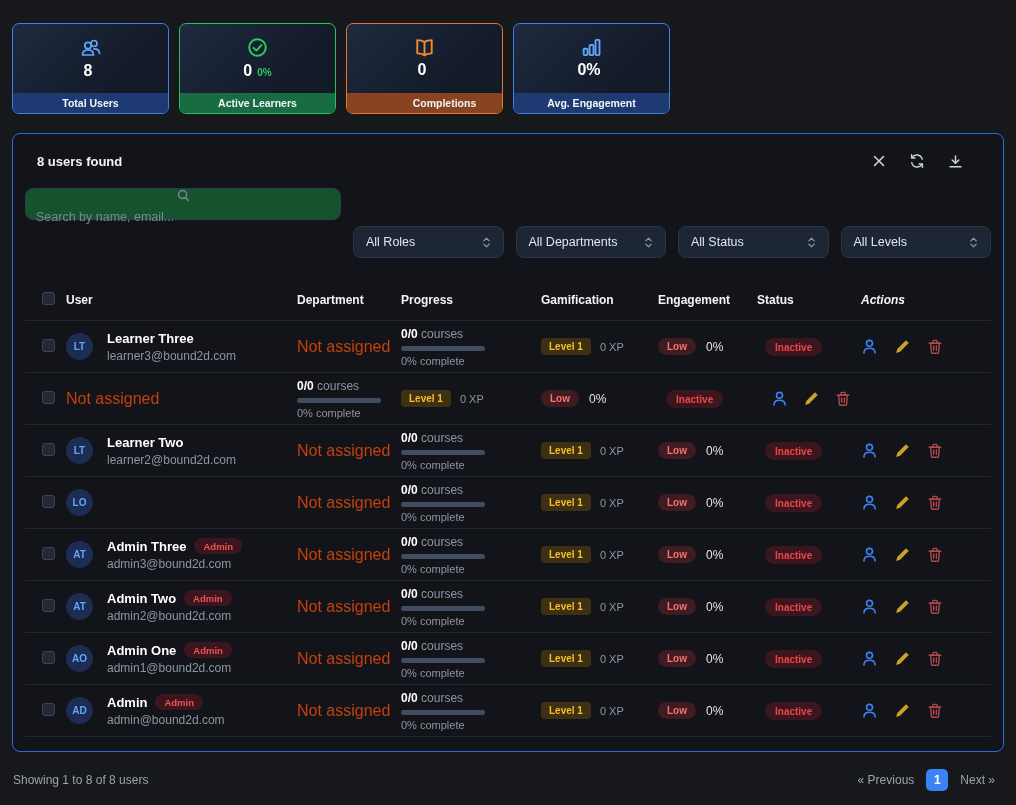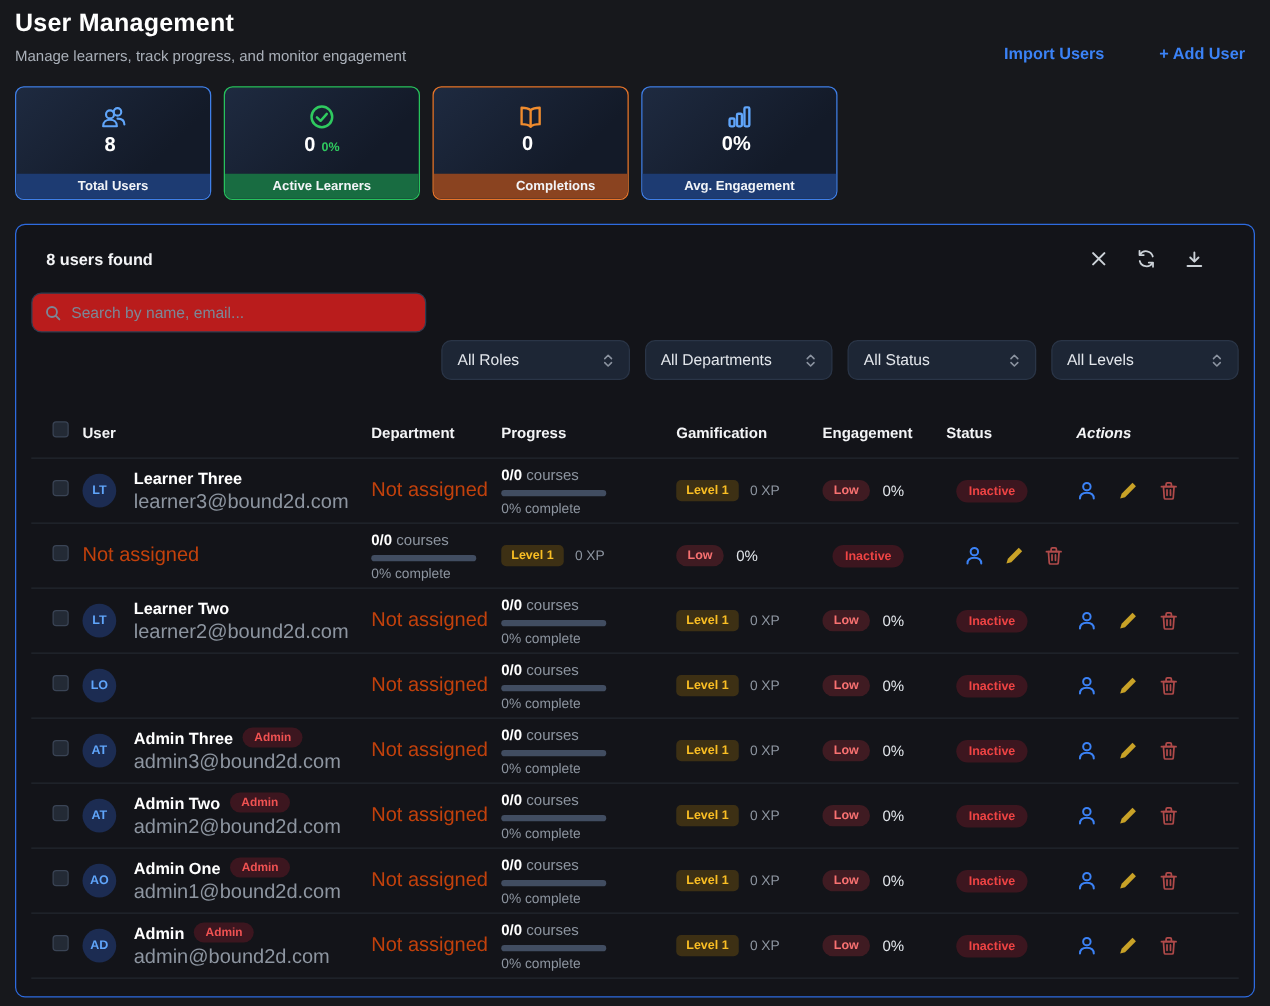--- a/index.html
+++ b/index.html
@@ -34,22 +34,22 @@
   
   .panel { margin-top:19px; border:1px solid #2e6be0; border-radius:8px; background:#131419;
     padding:12px 12px 14px 12px; }
   .panel-header { display:flex; justify-content:space-between; align-items:center; padding:7px 4px 0 12px; }
   .results-text { font-size:13px; font-weight:bold; color:#f3f4f6; }
   .panel-tools { display:flex; gap:22px; align-items:center; padding-right:24px; }
   .tool-btn { width:16px; height:16px; cursor:pointer; display:flex; align-items:center; justify-content:center; }
 
   
   .filter-row { display:flex; gap:12px; margin-top:19px; }
-  .search-box { width:316px; height:32px; background:#b91c1c; border:1px solid #303c50; border-radius:8px;
-    display:flex; align-items:center; padding:0 10px; gap:8px; }
+  .search-box { width:316px; height:32px; background:#14532d; border:1px solid #303c50; border-radius:8px;
+    display:flex; align-items:center; padding:0 10px; gap:8px;flex-direction:column; }
   .search-box input { background:transparent; border:none; outline:none; color:#cfd5dd;
     font-size:12.5px; width:100%; font-family:"Liberation Sans", sans-serif; }
   .search-box input::placeholder { color:#7c8796; }
   .select-box { flex:1; height:32px; background:#1d2635; border:1px solid #2a3547; border-radius:8px;
     display:flex; align-items:center; justify-content:space-between; padding:0 12px; cursor:pointer;margin-top:38px; }
   .select-label { font-size:12.5px; color:#e2e6eb; }
 
   
   .table { margin-top:21px; }
   .trow { display:grid; grid-template-columns:41px 231px 104px 140px 117px 99px 90px 1fr;
@@ -59,21 +59,21 @@
   .tbody-row { height:52px; }
   .cb { width:13px; height:13px; appearance:none; background:#232a35; border:1px solid #3a4455;
     border-radius:3px; cursor:pointer; margin-left:17px; }
   .user-cell { display:flex; align-items:center; gap:14px; }
   .avatar { width:27px; height:27px; border-radius:50%; background:#1c2c52; color:#60a5fa;
     font-size:10px; font-weight:bold; display:flex; align-items:center; justify-content:center; flex:none; }
   .name-line { display:flex; align-items:center; gap:8px; }
   .user-name { font-size:13px; font-weight:bold; color:#fff; }
   .admin-badge { font-size:9.5px; font-weight:bold; color:#f05252; background:#3c161f;
     padding:2.5px 9px; border-radius:9px; }
-  .user-email { font-size:16px; color:#8d95a0; margin-top:3px; }
+  .user-email { font-size:12px; color:#8d95a0; margin-top:3px; }
   .dept { font-size:16px; color:#c2410c; }
   .courses-line { font-size:12px; color:#8d95a0; }
   .courses-num { font-weight:bold; color:#fff; }
   .pbar { width:84px; height:5px; background:#414d61; border-radius:3px; margin:5px 0 4px 0; }
   .pcomplete { font-size:11px; color:#8d95a0; }
   .gami-cell { display:flex; align-items:center; gap:9px; }
   .level-badge { font-size:10px; font-weight:bold; color:#fbbf24; background:#3d3014;
     padding:3px 8px; border-radius:4px; }
   .xp { font-size:11px; color:#8d95a0; }
   .eng-cell { display:flex; align-items:center; gap:10px; }
@@ -92,30 +92,20 @@
   .page-nav { font-size:12px; color:#9aa3af; cursor:pointer; }
   .page-num { width:22px; height:22px; background:#3b82f6; color:#fff; border-radius:5px;
     font-size:12px; font-weight:bold; display:flex; align-items:center; justify-content:center; cursor:pointer; }
   svg { display:block; }
 </style>
 </head>
 <body>
 
 <div class="container">
 
-  <div class="page-header">
-    <div>
-      <div class="page-title">User Management</div>
-      <div class="page-subtitle">Manage learners, track progress, and monitor engagement</div>
-    </div>
-    <div class="header-actions">
-      <span class="header-link">Import Users</span>
-      <span class="header-link">+ Add User</span>
-    </div>
-  </div>
 
   <div class="stats-row">
     <div class="stat-card card-blue">
       <div class="stat-body">
         <span>
           <svg width="22" height="20" viewBox="0 0 22 20" fill="none" stroke="#60a5fa" stroke-width="1.7" stroke-linecap="round" stroke-linejoin="round">
             <circle cx="14" cy="5.5" r="3"></circle>
               <path d="M19.5 15.5c0-3-2.3-4.6-5.5-4.6"></path>
             <circle cx="8" cy="7.5" r="3.2"></circle>
               <path d="M2.5 17c0-3.4 2.4-5.2 5.5-5.2s5.5 1.8 5.5 5.2z"></path>

